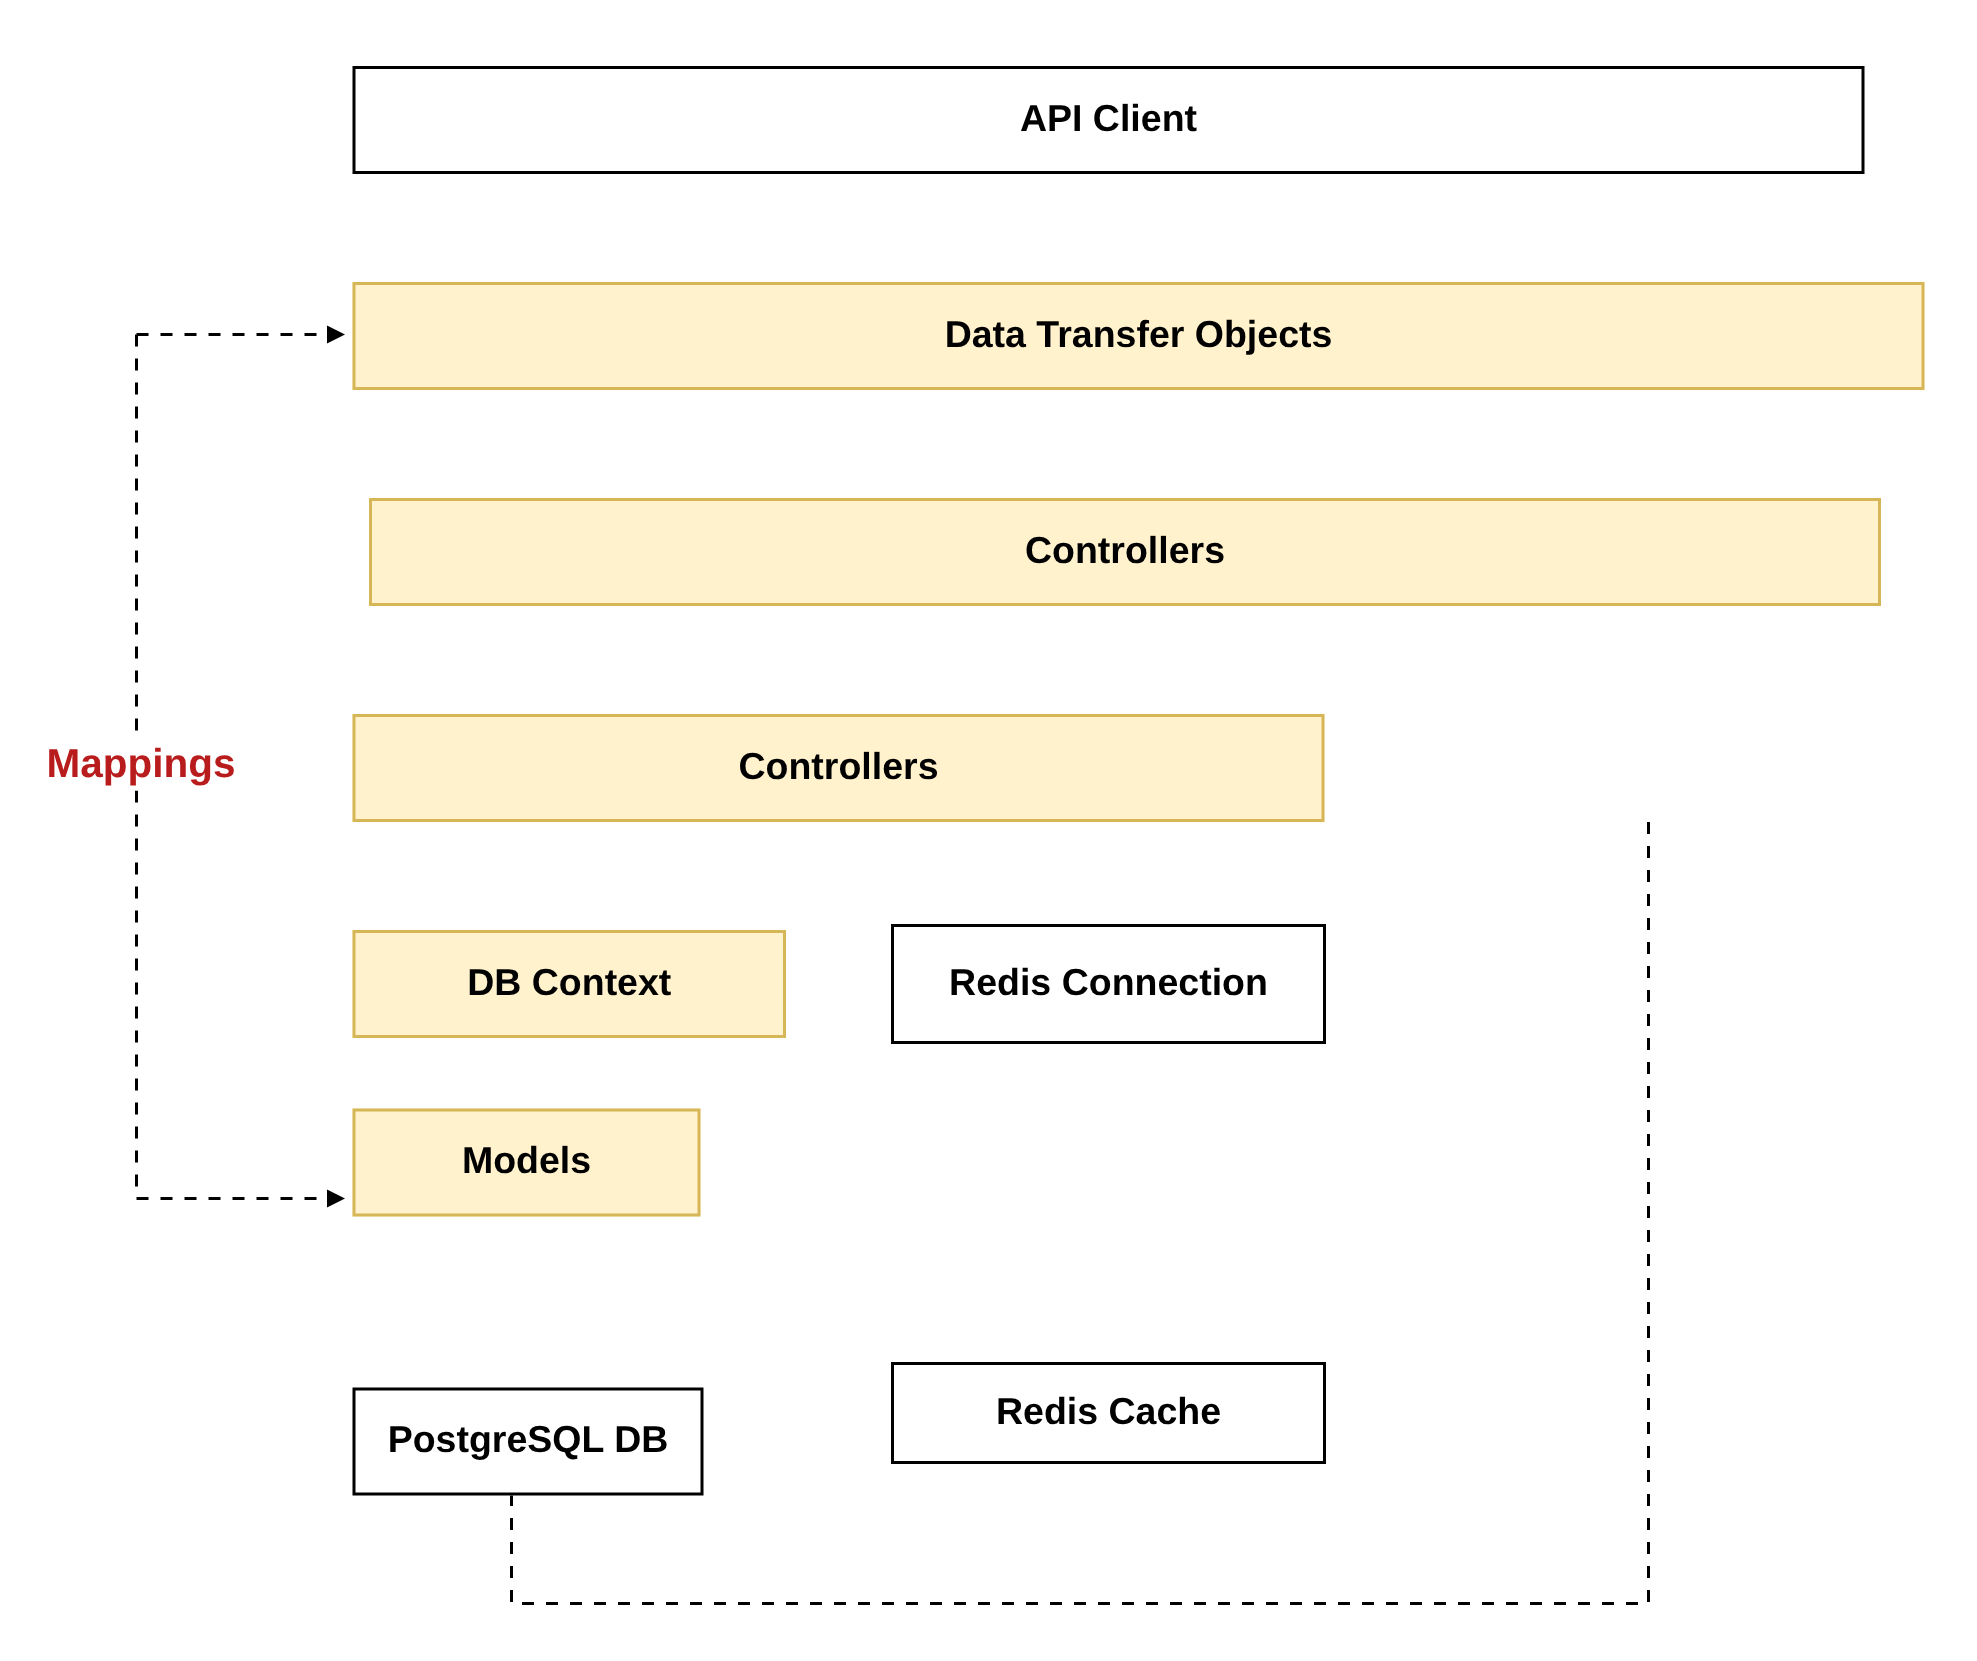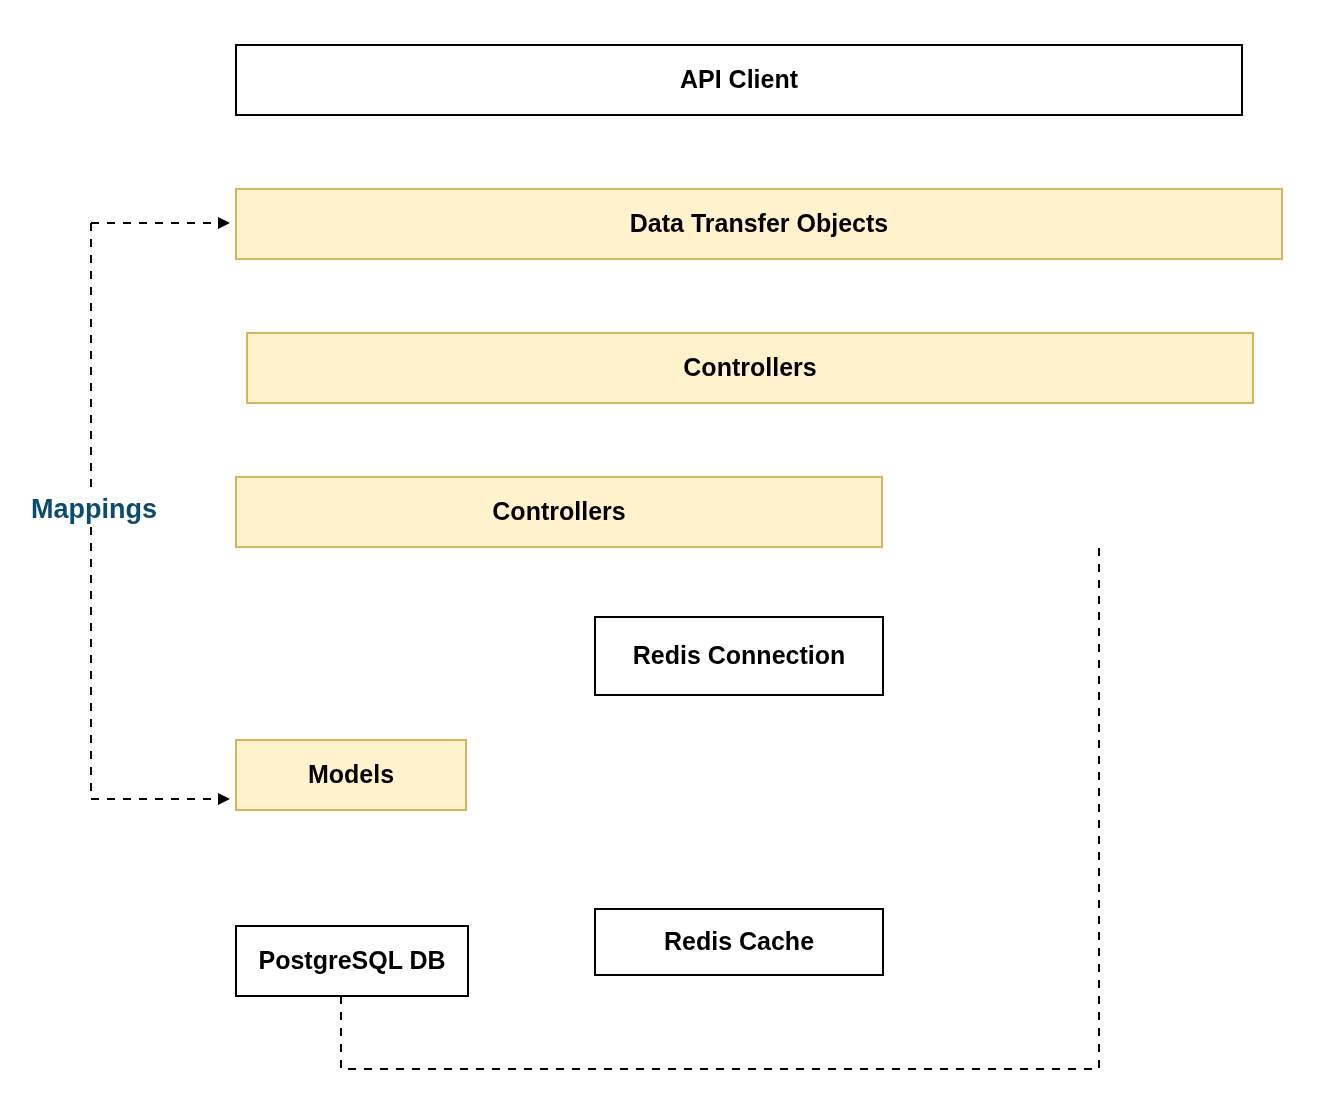--- a/index.html
+++ b/index.html
@@ -54,21 +54,21 @@
 
   .edge-label {
     position: absolute;
     left: 20px;
     top: 492px;
     width: 148px;
     text-align: center;
     background: var(--bg, #ffffff);
     font-weight: bold;
     font-size: 27px;
-    color: #0c4a6e;
+    color: #b91c1c;
     padding: 2px 0;
   }
 </style>
 </head>
 <body>
 
 <div id="canvas">
 
   <svg id="edges" width="1318" height="1107" viewBox="0 0 1318 1107">
     <defs>
@@ -98,20 +98,23 @@
 
   <div class="node highlight n-controllers">
     <span>Controllers</span>
   </div>
 
   <div class="node highlight n-repository">
     <span>Controllers</span>
   </div>
 
 
+  <div class="node highlight n-dbcontext">
+    <span>DB Context</span>
+  </div>
 
   <div class="node plain n-redisconn">
     <span>Redis Connection</span>
   </div>
 
   <div class="node highlight n-models">
     <span>Models</span>
   </div>
 
   <div class="node plain n-postgres">

